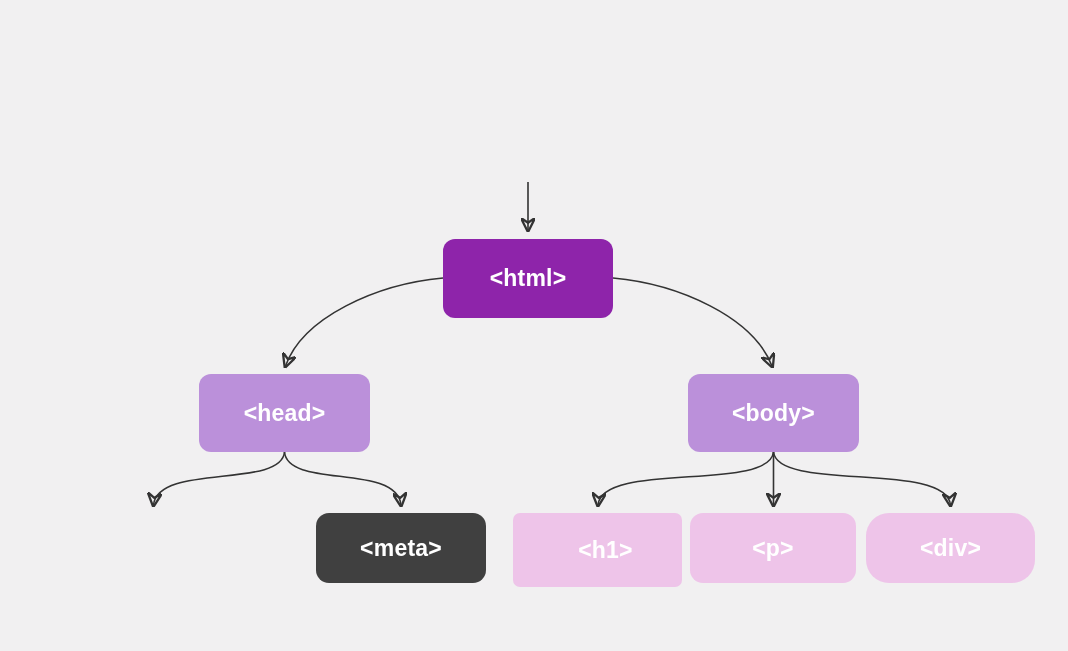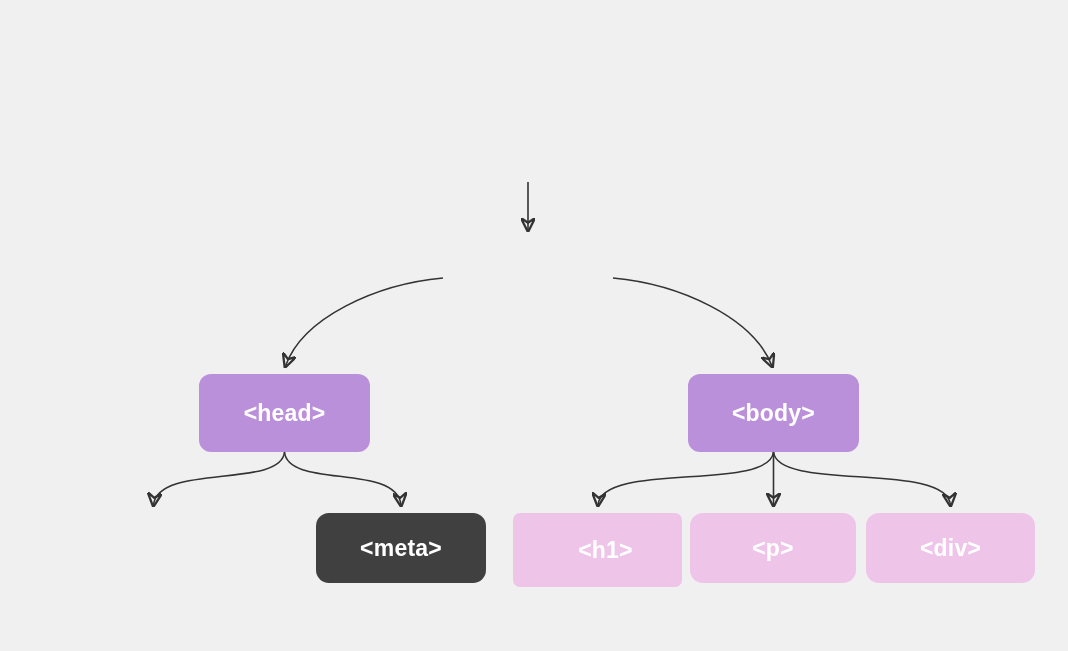--- a/index.html
+++ b/index.html
@@ -47,21 +47,21 @@
   }
   
   .node-document { left: 443px; top: 103px; width: 170px; height: 79px; font-size: 24px; }
   .node-html     { left: 443px; top: 239px; width: 170px; height: 79px; }
   .node-head     { left: 199px; top: 374px; width: 171px; height: 78px; }
   .node-body     { left: 688px; top: 374px; width: 171px; height: 78px; }
   .node-title    { left:  68px; top: 513px; width: 170px; height: 70px; border-radius: 13px; }
   .node-meta     { left: 316px; top: 513px; width: 170px; height: 70px; border-radius: 13px; }
   .node-h1       { left: 513px; top: 513px; width: 169px; height: 74px; border-radius: 7px; padding-left: 16px; }
   .node-p        { left: 690px; top: 513px; width: 166px; height: 70px; border-radius: 13px; }
-  .node-div      { left: 866px; top: 513px; width: 169px; height: 70px; border-radius: 13px; }
+  .node-div      { left: 866px; top: 513px; width: 169px; height: 70px; border-radius: 23px; }
 </style>
 </head>
 <body>
 
 <div class="canvas">
 
   <svg class="edges-layer" width="1068" height="651" viewBox="0 0 1068 651" xmlns="http://www.w3.org/2000/svg">
     <defs>
       <marker id="arrow" viewBox="0 0 10 10" refX="8.5" refY="5" markerWidth="9" markerHeight="9" orient="auto">
         <path d="M0,0 L10,5 L0,10 L3.5,5 Z" fill="#333333" stroke="none"></path>
@@ -71,20 +71,21 @@
     <path d="M443,278 C377,284 303,317 285.5,366" marker-end="url(#arrow)"></path>
     <path d="M613,278 C679,284 753,317 772,366" marker-end="url(#arrow)"></path>
     <path d="M284.5,452 C281,489 158,463 153.5,505" marker-end="url(#arrow)"></path>
     <path d="M284.5,452 C288,489 396.5,463 401,505" marker-end="url(#arrow)"></path>
     <path d="M773.5,452 C769,492 602,461 598,505" marker-end="url(#arrow)"></path>
     <path d="M773.5,452 L773.5,505" marker-end="url(#arrow)"></path>
     <path d="M773.5,452 C778,492 946,461 950.5,505" marker-end="url(#arrow)"></path>
   </svg>
 
 
+  <div class="node node-html" style="background-color: rgb(142, 36, 170);">&lt;html&gt;</div>
 
   <div class="node node-head" style="background-color: rgb(187, 144, 218);">&lt;head&gt;</div>
 
   <div class="node node-body" style="background-color: rgb(187, 144, 218);">&lt;body&gt;</div>
 
 
   <div class="node node-meta" style="background-color: #404040;">&lt;meta&gt;</div>
 
   <div class="node node-h1" style="background-color: rgb(238, 196, 233);">&lt;h1&gt;</div>
 

